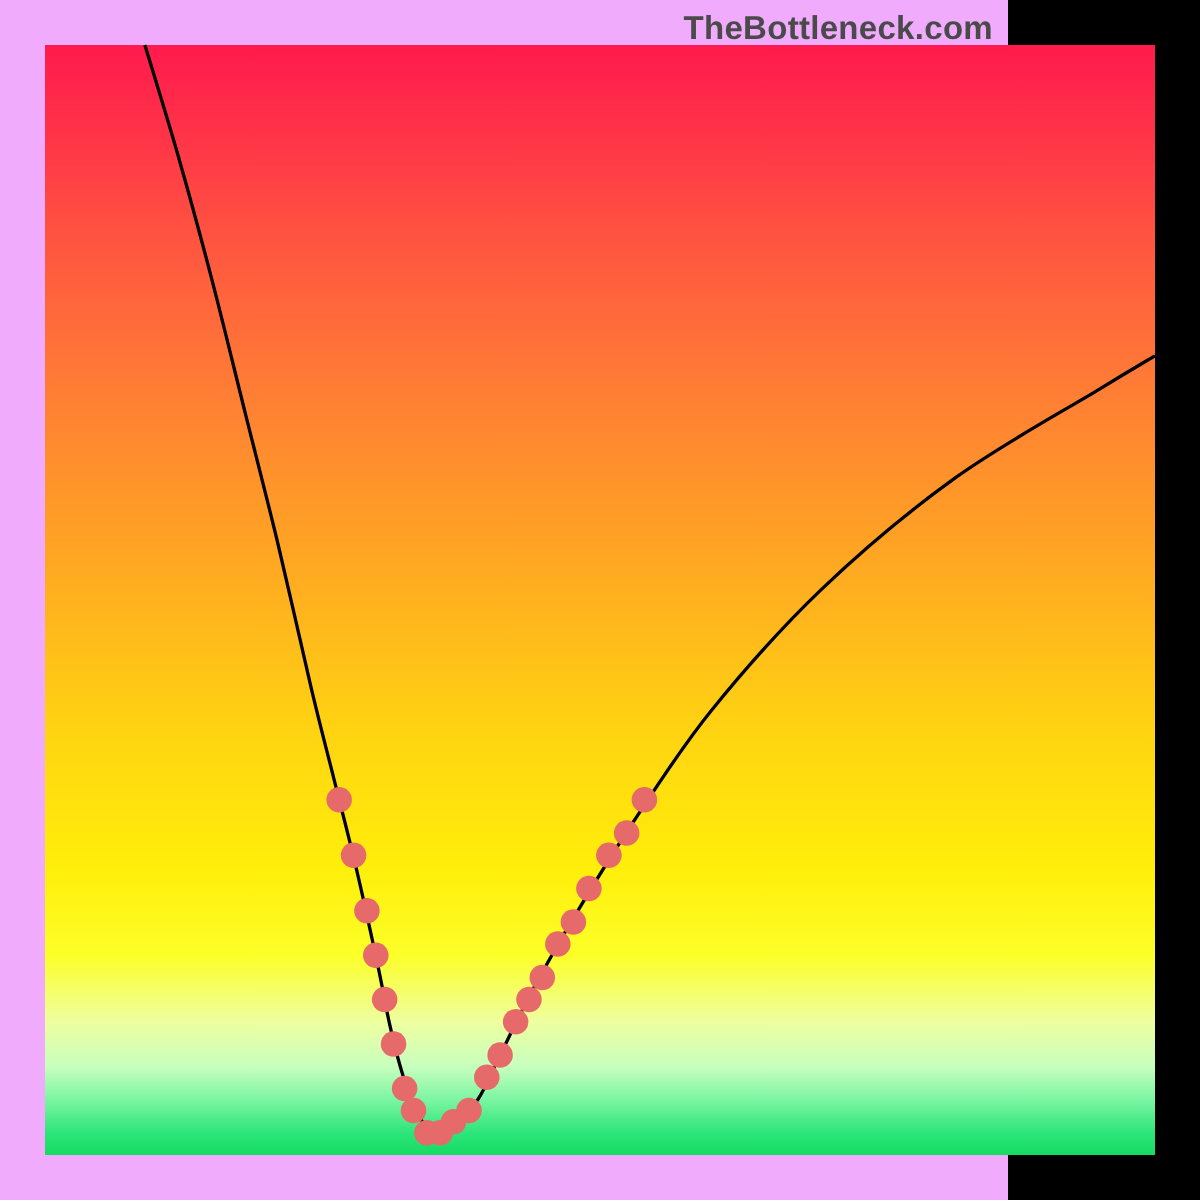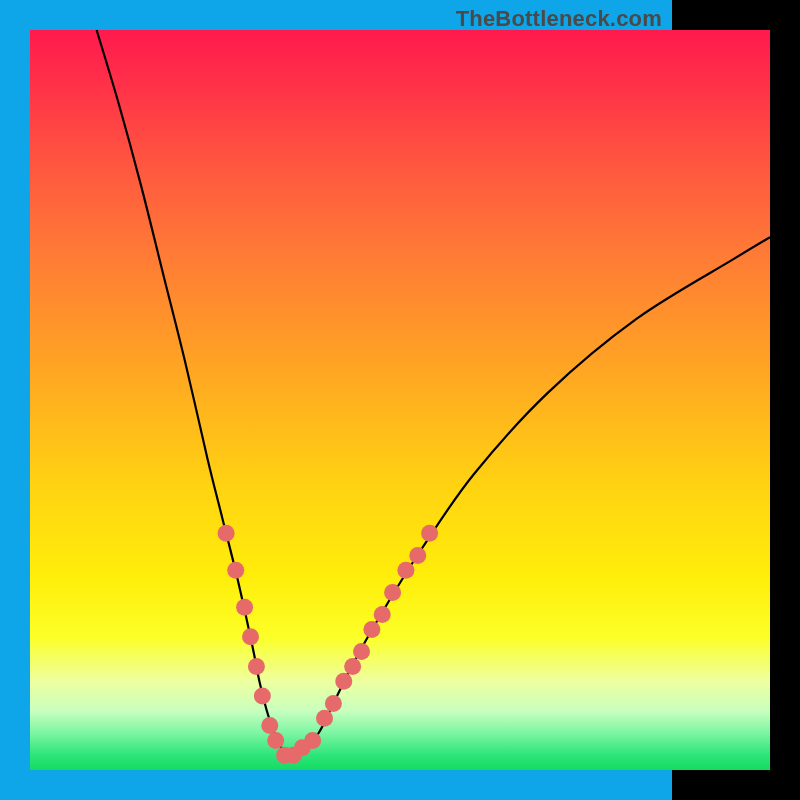--- a/index.html
+++ b/index.html
@@ -10,21 +10,21 @@
     background: #000;
     overflow: hidden;
     font-family: Arial, Helvetica, sans-serif;
   }
   .frame {
     position: absolute;
     left: 0;
     top: 0;
     width: 672px;
     height: 800px;
-    background: #0ea5e9;
+    background: #f0abfc;
   }
   .plot-area {
     position: absolute;
     left: 30px;
     top: 30px;
     width: 740px;
     height: 740px;
     background: linear-gradient(to bottom,
       #ff1a4d 0%,
       #ff3348 8%,

